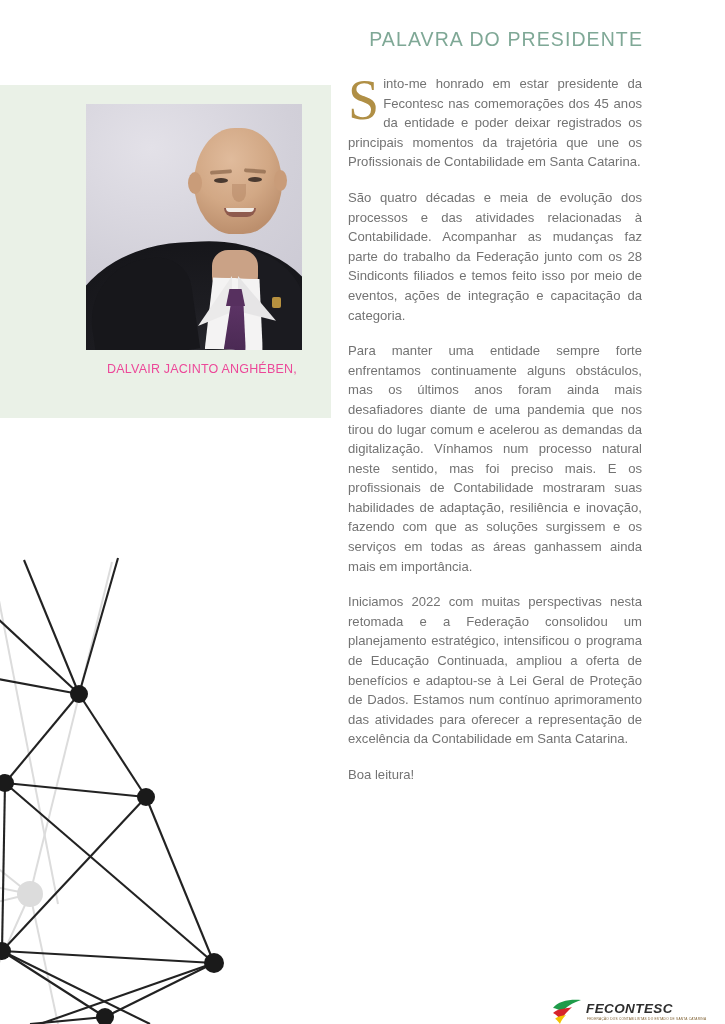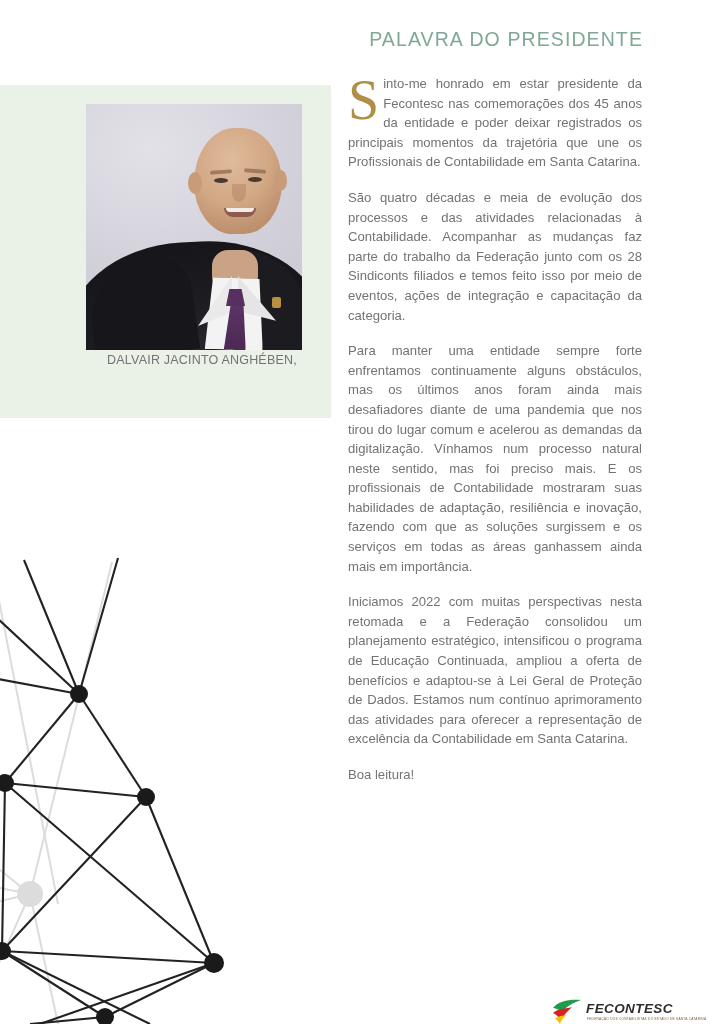--- a/index.html
+++ b/index.html
@@ -238,24 +238,24 @@
     width: 28px;
     height: 4px;
     background: #f2ece6;
     border-radius: 0 0 10px 10px;
   }
 
   
   .caption {
     position: absolute;
     left: 86px;
-    top: 352px;
+    top: 361px;
     width: 232px;
     text-align: center;
-    color: #737373;
+    color: #ec4899;
     line-height: 1.36;
   }
   .caption .line1 {
     font-size: 12.5px;
     letter-spacing: .2px;
   }
   .caption .line2 {
     font-size: 12.5px;
     letter-spacing: .1px;
   }

